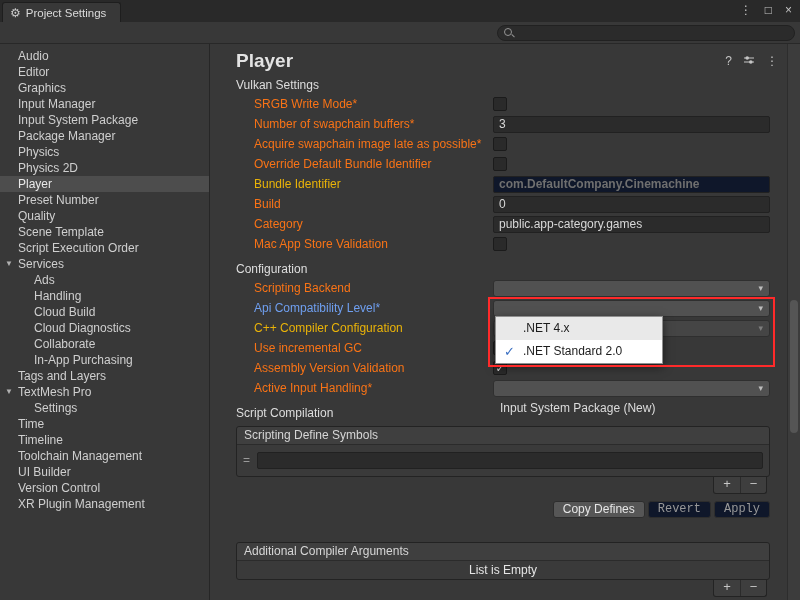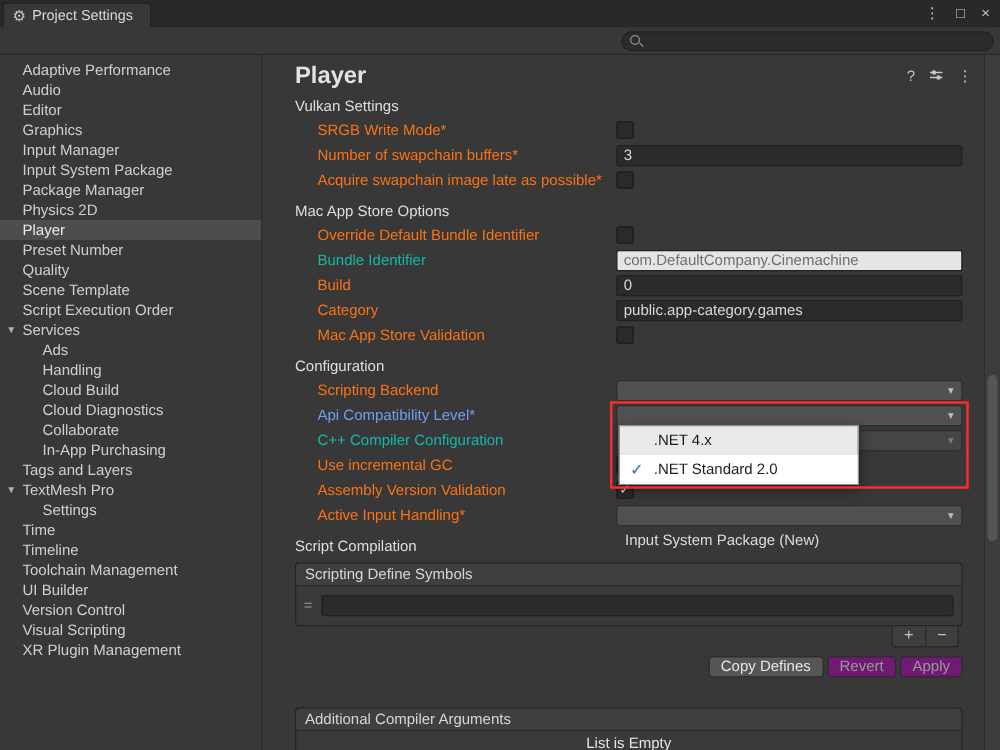--- a/index.html
+++ b/index.html
@@ -38,60 +38,60 @@
   
   .main { flex: 1; position: relative; background: #383838; }
   .main-header { display: flex; align-items: center; padding: 6px 22px 2px 26px; }
   .main-title { font-size: 19px; font-weight: bold; color: #e3e3e3; flex: 1; }
   .header-icons { display: flex; gap: 11px; align-items: center; color: #c5c5c5; font-size: 12px; }
   .content { padding: 0 30px 0 26px; }
   .section-header { font-weight: normal; color: #dedede; height: 18px; line-height: 18px; margin-top: 6px; white-space: nowrap; }
   .section-header.first { margin-top: 2px; }
   .row { height: 20px; display: flex; align-items: center; padding-left: 18px; }
   .label { width: 239px; flex: none; color: #f97316; white-space: nowrap; overflow: hidden; }
-  .label.dim { color: #14b8a6; }
+  .label.dim { color: #eab308; }
   .label.blue { color: #6f9ff0; }
   .control { flex: 1; display: flex; align-items: center; position: relative; min-width: 0; }
   .checkbox { width: 14px; height: 14px; background: #2a2a2a; border: 1px solid #1b1b1b; border-radius: 2px;
               display: flex; align-items: center; justify-content: center; flex: none; }
   .checkbox .check { color: #dcdcdc; font-size: 11px; line-height: 1; }
   .textfield { flex: 1; height: 17px; background: #2b2b2b; border: 1px solid #212121; border-radius: 2px;
                color: #d8d8d8; font-size: 12px; font-family: inherit; padding: 0 5px; outline: none; min-width: 0; }
-  .textfield:disabled { color: #6f6f6f; background: #e5e5e5; }
+  .textfield:disabled { color: #6f6f6f; background: #0f172a; font-weight: bold; }
   .dropdown { flex: 1; height: 17px; background: #515151; border: 1px solid #2f2f2f; border-radius: 3px;
               display: flex; align-items: center; padding: 0 6px; color: #dcdcdc; min-width: 0; }
   .dropdown.disabled { background: #454545; color: #7d7d7d; }
   .dropdown.disabled .dd-arrow { color: #7d7d7d; }
   .dd-text { flex: 1; white-space: nowrap; overflow: hidden; margin-top: 40px; }
   .dd-arrow { font-size: 9px; color: #bdbdbd; margin-left: 4px; flex: none; }
   
   .red-box { position: absolute; left: -5px; top: -3px; width: calc(100% + 10px); height: 70px;
              border: 2px solid #ff2a2a; z-index: 46; pointer-events: none; }
-  .popup { position: absolute; left: 2px; top: 16px; width: 192px; background: #e9e9e9;
+  .popup { position: absolute; left: 2px; top: 16px; width: 168px; background: #e9e9e9;
            border: 1px solid #8f8f8f; box-shadow: 0 3px 9px rgba(0,0,0,.55); z-index: 45; }
   .popup-item { height: 23px; display: flex; align-items: center; color: #1c1c1c; padding-right: 8px; white-space: nowrap; }
   .popup-item.selected { background: #ffffff; }
   .popup-check { width: 27px; flex: none; text-align: center; color: #3a6fc2; font-size: 13px; }
   
   .list-box { margin-top: 4px; border: 1px solid #232323; background: #3a3a3a; border-radius: 3px; }
   .list-header { height: 18px; line-height: 17px; background: #3f3f3f; border-bottom: 1px solid #2b2b2b;
                  padding: 0 7px; color: #d6d6d6; border-radius: 3px 3px 0 0; white-space: nowrap; }
   .list-body { padding: 5px 6px 6px 6px; }
   .define-row { display: flex; align-items: center; gap: 7px; height: 20px; }
   .drag { color: #9a9a9a; font-size: 12px; flex: none; }
   .empty-row { height: 18px; line-height: 18px; padding: 0 7px; color: #e5e5e5; text-align: center; }
   .list-footer-row { display: flex; justify-content: flex-end; padding-right: 3px; height: 17px; }
   .footer-btns { display: flex; background: #3e3e3e; border: 1px solid #232323; border-top: none;
                  border-radius: 0 0 3px 3px; }
   .fbtn { width: 26px; text-align: center; color: #c6c6c6; font-size: 13px; line-height: 14px; cursor: default; }
   .fbtn + .fbtn { border-left: 1px solid #2b2b2b; }
   .btn-row { display: flex; justify-content: flex-end; gap: 3px; margin-top: 7px; }
   .btn { height: 17px; background: #565656; border: 1px solid #2d2d2d; border-radius: 3px; padding: 0 9px;
          color: #e6e6e6; font-size: 12px; line-height: 15px; cursor: default; white-space: nowrap; }
-  .btn.disabled { color: #989898; background: #701a75; }
+  .btn.disabled { color: #989898; background: #0f172a; font-family: Liberation Mono, monospace; }
   
   .scrollbar { position: absolute; top: 0; right: 0; bottom: 0; width: 13px; background: #3c3c3c; border-left: 1px solid #2d2d2d; }
   .sb-thumb { position: absolute; left: 2px; right: 2px; top: 46%; height: 24%; background: #555555; border-radius: 5px; }
 </style>
 </head>
 <body>
 
 <div class="titlebar">
   <div class="tab">
     <span class="gear">⚙</span>
@@ -108,39 +108,39 @@
   <div class="search">
     <span class="mag"></span>
     <span></span>
   </div>
 </div>
 
 <div class="layout">
 
   <div class="sidebar">
     <div class="sb-item">
-        <span>Adaptive Performance</span>
-      </div>
-    <div class="sb-item">
         <span>Audio</span>
       </div>
     <div class="sb-item">
         <span>Editor</span>
       </div>
     <div class="sb-item">
         <span>Graphics</span>
       </div>
     <div class="sb-item">
         <span>Input Manager</span>
       </div>
     <div class="sb-item">
         <span>Input System Package</span>
       </div>
     <div class="sb-item">
         <span>Package Manager</span>
+      </div>
+    <div class="sb-item">
+        <span>Physics</span>
       </div>
     <div class="sb-item">
         <span>Physics 2D</span>
       </div>
     <div class="sb-item selected">
         <span>Player</span>
       </div>
     <div class="sb-item">
         <span>Preset Number</span>
       </div>
@@ -192,23 +192,20 @@
         <span>Timeline</span>
       </div>
     <div class="sb-item">
         <span>Toolchain Management</span>
       </div>
     <div class="sb-item">
         <span>UI Builder</span>
       </div>
     <div class="sb-item">
         <span>Version Control</span>
-      </div>
-    <div class="sb-item">
-        <span>Visual Scripting</span>
       </div>
     <div class="sb-item">
         <span>XR Plugin Management</span>
       </div>
   </div>
 
   <div class="main">
     <div class="main-header">
       <div class="main-title">Player</div>
       <div class="header-icons">
@@ -237,21 +234,20 @@
             <input class="textfield" value="3" style="">
           </span>
       </div>
       <div class="row">
         <span class="label">Acquire swapchain image late as possible*</span>
         <span class="control">
             <span class="checkbox"></span>
           </span>
       </div>
 
-      <div class="section-header">Mac App Store Options</div>
       <div class="row">
         <span class="label">Override Default Bundle Identifier</span>
         <span class="control">
             <span class="checkbox"></span>
           </span>
       </div>
       <div class="row">
         <span class="label dim">Bundle Identifier</span>
         <span class="control">
             <input class="textfield" disabled="" value="com.DefaultCompany.Cinemachine" style="">

